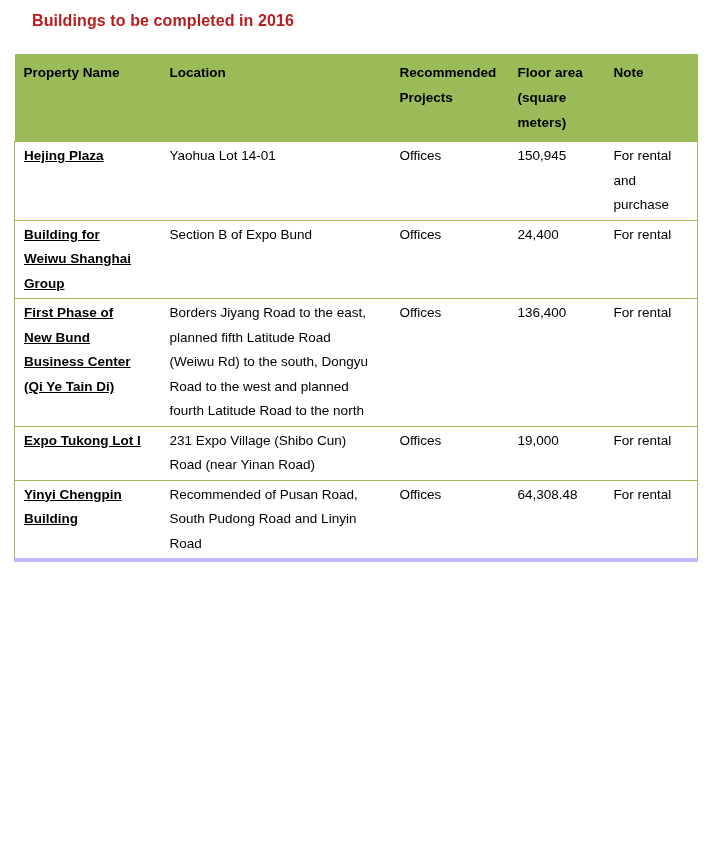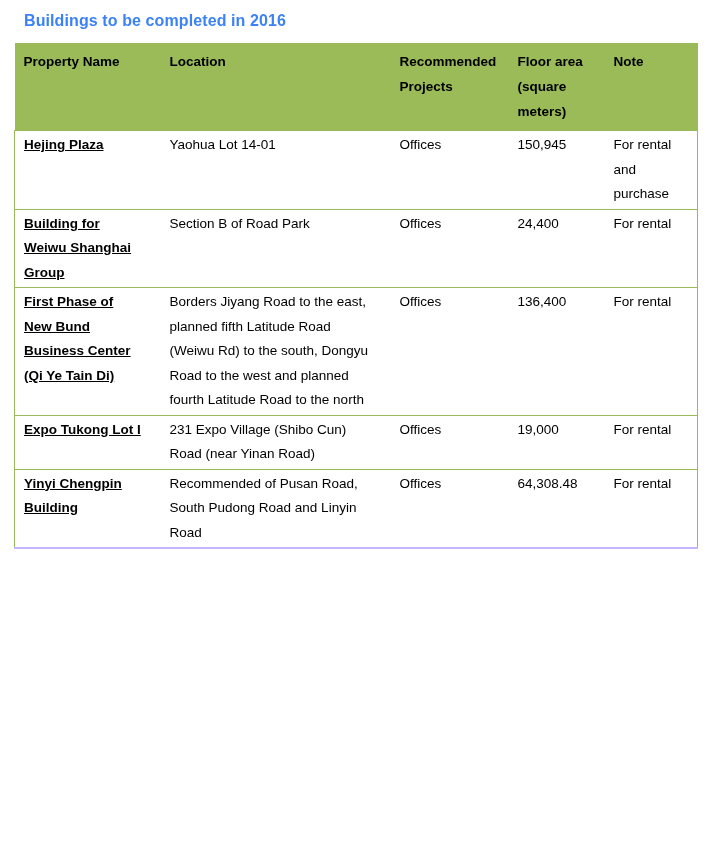--- a/index.html
+++ b/index.html
@@ -11,30 +11,30 @@
   }
   .page {
     width: 711px;
     height: 842px;
     background: #ffffff;
     overflow: hidden;
   }
   .doc-title {
     font-size: 16px;
     font-weight: bold;
-    color: #3b82f6;
-    padding: 10px 0 0 24px;
+    color: #b91c1c;
+    padding: 10px 0 0 32px;
     line-height: 22px;
     letter-spacing: 0.1px;
   }
   table.buildings {
     border-collapse: collapse;
     table-layout: fixed;
     width: 683px;
-    margin: 11px 0 0 14px;
+    margin: 22px 0 0 14px;
     font-size: 13.5px;
     border-radius: 25px;
   }
   table.buildings col.c-property { width: 146px; }
   table.buildings col.c-location { width: 230px; }
   table.buildings col.c-projects { width: 118px; }
   table.buildings col.c-floor    { width: 96px; }
   table.buildings col.c-note     { width: 93px; }
 
   table.buildings thead th {
@@ -47,21 +47,21 @@
     border: none;
   }
   table.buildings tbody td {
     vertical-align: top;
     padding: 2px 16px 2px 9px;
     line-height: 24.5px;
     border-top: 1px solid #9bbb59;
   }
   table.buildings tbody tr td:first-child { border-left: 1.5px solid #9bbb59; }
   table.buildings tbody tr td:last-child  { border-right: 1.5px solid #9bbb59; }
-  table.buildings tbody tr:last-child td  { border-bottom: 2px solid #c4b5fd; }
+  table.buildings tbody tr:last-child td  { border-bottom: 4px solid #c4b5fd; }
 
   td.cell-property { font-weight: bold; padding-right: 20px; text-decoration: underline; }
   td.cell-floor { text-align: left; padding-right: 6px; padding-left: 4px; }
   th.h-floor { padding-right: 6px; }
 </style>
 </head>
 <body>
 
 <div class="page">
 
@@ -87,21 +87,21 @@
     <tbody>
         <tr>
     <td class="cell-property">Hejing Plaza</td>
     <td class="cell-location">Yaohua Lot 14-01</td>
     <td class="cell-projects">Offices</td>
     <td class="cell-floor">150,945</td>
     <td class="cell-note">For rental and purchase</td>
   </tr>
         <tr>
     <td class="cell-property">Building for Weiwu Shanghai Group</td>
-    <td class="cell-location">Section B of Road Park</td>
+    <td class="cell-location">Section B of Expo Bund</td>
     <td class="cell-projects">Offices</td>
     <td class="cell-floor">24,400</td>
     <td class="cell-note">For rental</td>
   </tr>
         <tr>
     <td class="cell-property">First Phase of New Bund Business Center (Qi Ye Tain Di)</td>
     <td class="cell-location">Borders Jiyang Road to the east, planned fifth Latitude Road (Weiwu Rd) to the south, Dongyu Road to the west and planned fourth Latitude Road to the north</td>
     <td class="cell-projects">Offices</td>
     <td class="cell-floor">136,400</td>
     <td class="cell-note">For rental</td>

